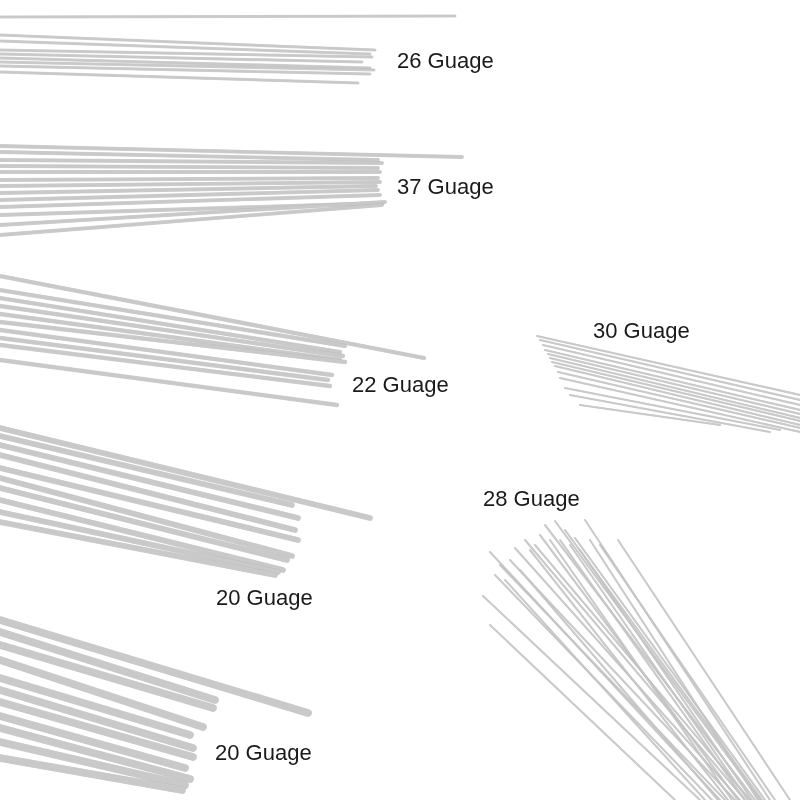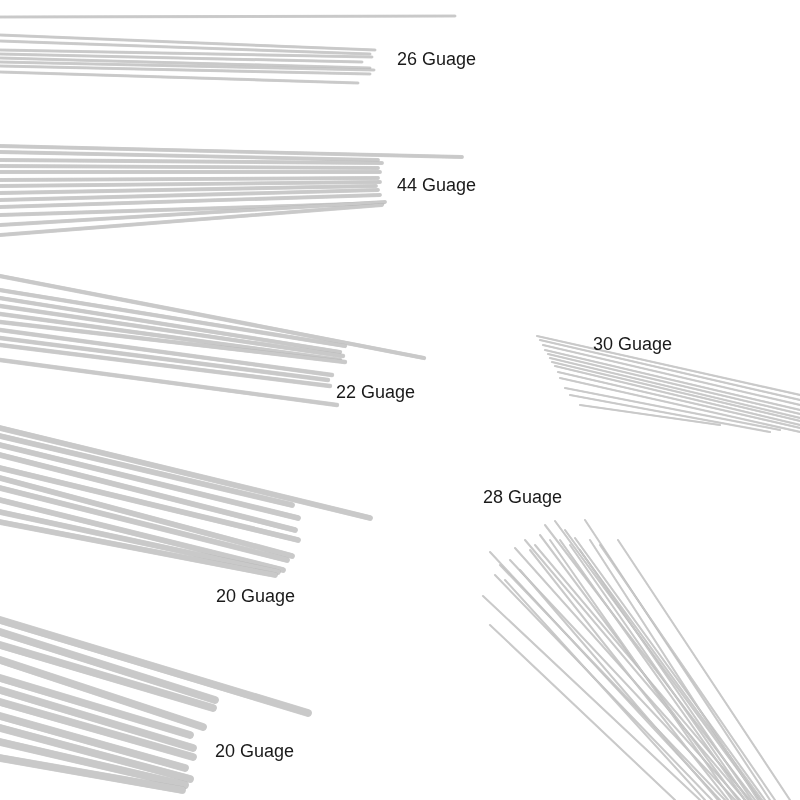--- a/index.html
+++ b/index.html
@@ -11,21 +11,21 @@
       background: #ffffff;
     }
     #wires {
       position: absolute;
       left: 0; top: 0;
       width: 800px; height: 800px;
     }
     .label {
       position: absolute;
       font-family: "Liberation Sans", sans-serif;
-      font-size: 18px;
+      font-size: 22px;
       color: #1a1a1a;
       white-space: nowrap;
       line-height: 1;
     }
   </style>
 </head>
 <body>
 
 <div id="stage">
   <svg id="wires" xmlns="http://www.w3.org/2000/svg" viewBox="0 0 800 800">
@@ -221,19 +221,19 @@
         <line x1="590" y1="540" x2="758" y2="800" stroke="#b0b0b0" stroke-width="2.1" stroke-linecap="round" opacity="0.6"></line>
         <line x1="590" y1="540" x2="758" y2="800" stroke="#c9c9c9" stroke-width="1.3" stroke-linecap="round"></line>
         <line x1="600" y1="545" x2="775" y2="800" stroke="#b0b0b0" stroke-width="2.1" stroke-linecap="round" opacity="0.6"></line>
         <line x1="600" y1="545" x2="775" y2="800" stroke="#c9c9c9" stroke-width="1.3" stroke-linecap="round"></line>
         <line x1="618" y1="540" x2="790" y2="800" stroke="#b0b0b0" stroke-width="2.1" stroke-linecap="round" opacity="0.6"></line>
         <line x1="618" y1="540" x2="790" y2="800" stroke="#c9c9c9" stroke-width="1.3" stroke-linecap="round"></line>
       </g>
     </svg>
 
   <div class="label" style="left: 397px; top: 50px;">26 Guage</div>
-  <div class="label" style="left: 397px; top: 176px;">44 Guage</div>
-  <div class="label" style="left: 336px; top: 374px; margin-top: 9px;">22 Guage</div>
+  <div class="label" style="left: 397px; top: 176px;">37 Guage</div>
+  <div class="label" style="left: 352px; top: 374px;">22 Guage</div>
   <div class="label" style="left: 216px; top: 587px;">20 Guage</div>
   <div class="label" style="left: 215px; top: 742px;">20 Guage</div>
-  <div class="label" style="left: 593px; top: 335px;">30 Guage</div>
+  <div class="label" style="left: 593px; top: 320px;">30 Guage</div>
   <div class="label" style="left: 483px; top: 488px;">28 Guage</div>
 </div>
 
 </body></html>

